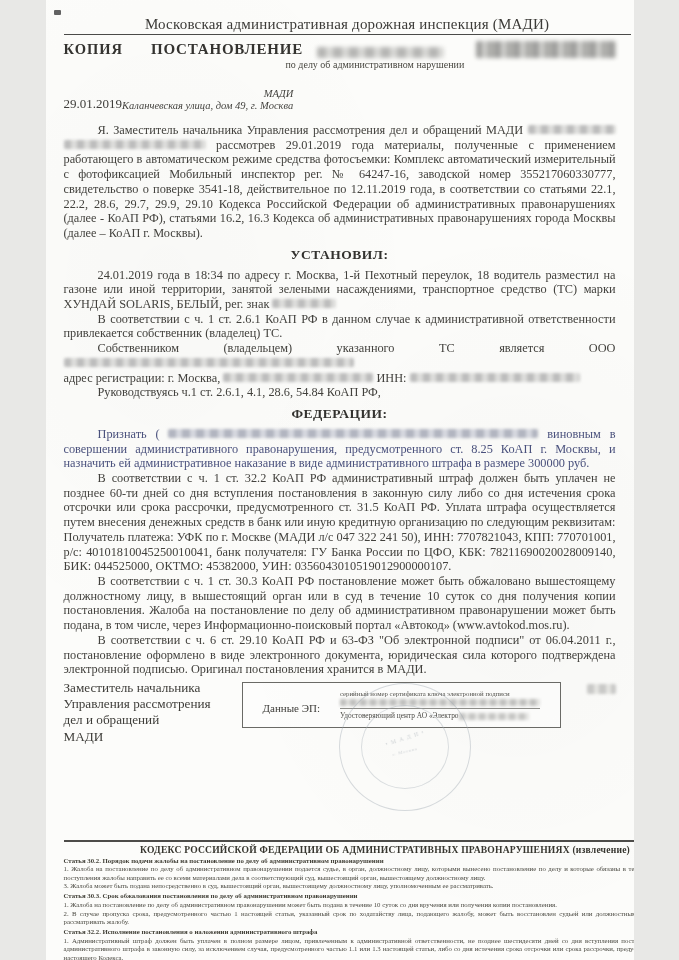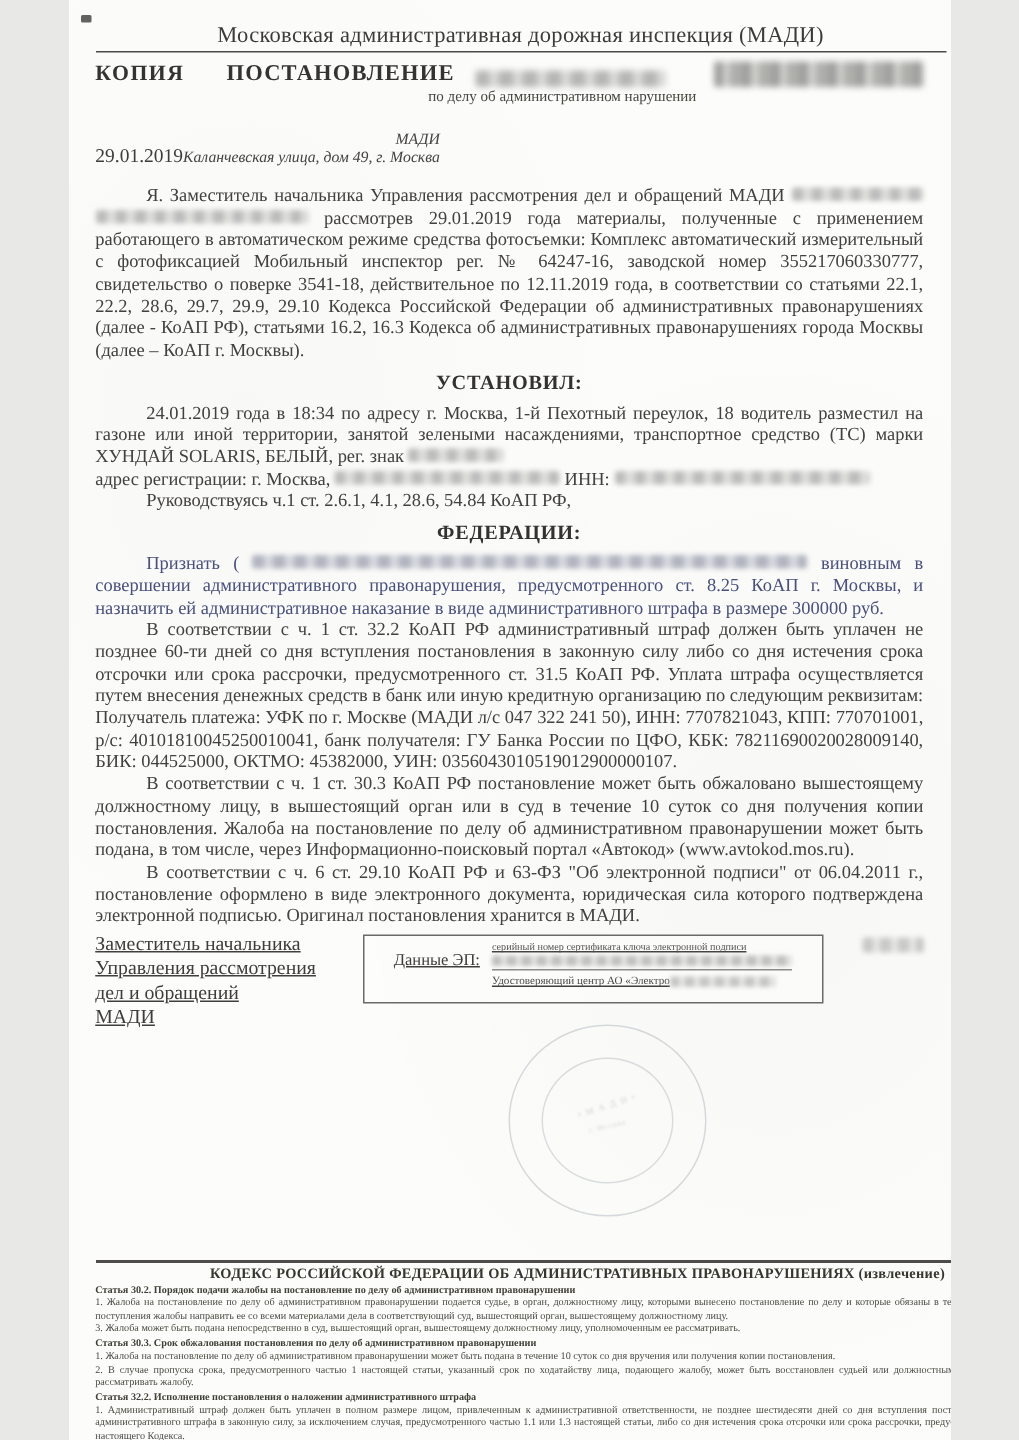--- a/index.html
+++ b/index.html
@@ -43,24 +43,24 @@
 
   
   .main{margin-top:11px;}
   .para{font-size:12.3px;line-height:14.7px;text-align:justify;margin:0;text-indent:34px;color:#42413d;}
   .para.noindent{text-indent:0;}
   .para.blue{color:#49507c;font-family:Liberation Serif, serif;}
   .section-head{text-align:center;font-weight:bold;font-size:13.5px;letter-spacing:.5px;
     margin:6px 0 5px 0;color:#33322f;}
 
   
-  .sig-row{display:flex;margin-top:3px;text-decoration:underline;}
+  .sig-row{display:flex;margin-top:3px;}
   .sig-title{width:178px;font-size:13.2px;line-height:16.2px;color:#3e3d39;flex-shrink:0;}
   .ep-box{border:1px solid #6a6a66;width:352px;height:46px;box-sizing:border-box;
-    display:flex;align-items:flex-start;padding:4px 20px;margin-top:2px;background:rgba(255,255,255,.4);}
+    display:flex;align-items:center;padding:4px 20px;margin-top:2px;background:rgba(255,255,255,.4);gap:12px;}
   .ep-label{font-size:11px;color:#3e3d39;margin-top:6px;white-space:nowrap;}
   .ep-right{margin-left:8px;flex:1;}
   .ep-caption{font-size:6.8px;color:#53524d;}
   .ep-serial{width:200px;height:7px;margin:2px 0 2px 0;
     background:repeating-linear-gradient(90deg,#c0c0be 0 6px,#e0e0dd 6px 10px);
     filter:blur(1.4px);border-radius:1px;}
   .ep-divider{border-top:.8px solid #8a8a86;width:100%;margin:1px 0 2px 0;}
   .ep-ca{font-size:7.4px;color:#4c4b46;white-space:nowrap;}
   .ep-ca-blur{display:inline-block;width:70px;height:7px;vertical-align:middle;
     background:repeating-linear-gradient(90deg,#c6c6c4 0 6px,#e3e3e0 6px 10px);filter:blur(1.5px);}
@@ -116,20 +116,25 @@
       <span class="redact" style="width:142px"></span>
       <span>рассмотрев 29.01.2019 года материалы, полученные с применением работающего в автоматическом режиме средства фотосъемки: Комплекс автоматический измерительный с фотофиксацией Мобильный инспектор рег. № 64247-16, заводской номер 355217060330777, свидетельство о поверке 3541-18, действительное по 12.11.2019 года, в соответствии со статьями 22.1, 22.2, 28.6, 29.7, 29.9, 29.10 Кодекса Российской Федерации об административных правонарушениях (далее - КоАП РФ),  статьями 16.2, 16.3 Кодекса об административных правонарушениях города Москвы (далее – КоАП г. Москвы).</span>
     </p>
 
     <div class="section-head">УСТАНОВИЛ:</div>
 
     <p class="para">
       <span>24.01.2019 года в 18:34 по адресу г. Москва, 1-й Пехотный переулок, 18 водитель разместил на газоне или иной территории, занятой зелеными насаждениями, транспортное средство (ТС) марки ХУНДАЙ SOLARIS, БЕЛЫЙ, рег. знак</span>
       <span class="redact" style="width:64px"></span>
     </p>
+    <p class="para">В соответствии с ч. 1 ст. 2.6.1 КоАП РФ в данном случае к административной ответственности привлекается собственник (владелец) ТС.</p>
+    <p class="para">
+      <span>Собственником (владельцем) указанного ТС является ООО</span>
+      <span class="redact" style="width:290px"></span>
+    </p>
     <p class="para noindent">
       <span>адрес регистрации: г. Москва,</span>
       <span class="redact" style="width:150px"></span>
       <span>ИНН:</span>
       <span class="redact" style="width:170px"></span>
     </p>
     <p class="para">Руководствуясь ч.1 ст. 2.6.1, 4.1, 28.6, 54.84 КоАП РФ,</p>
 
     <div class="section-head">ФЕДЕРАЦИИ:</div>
 

